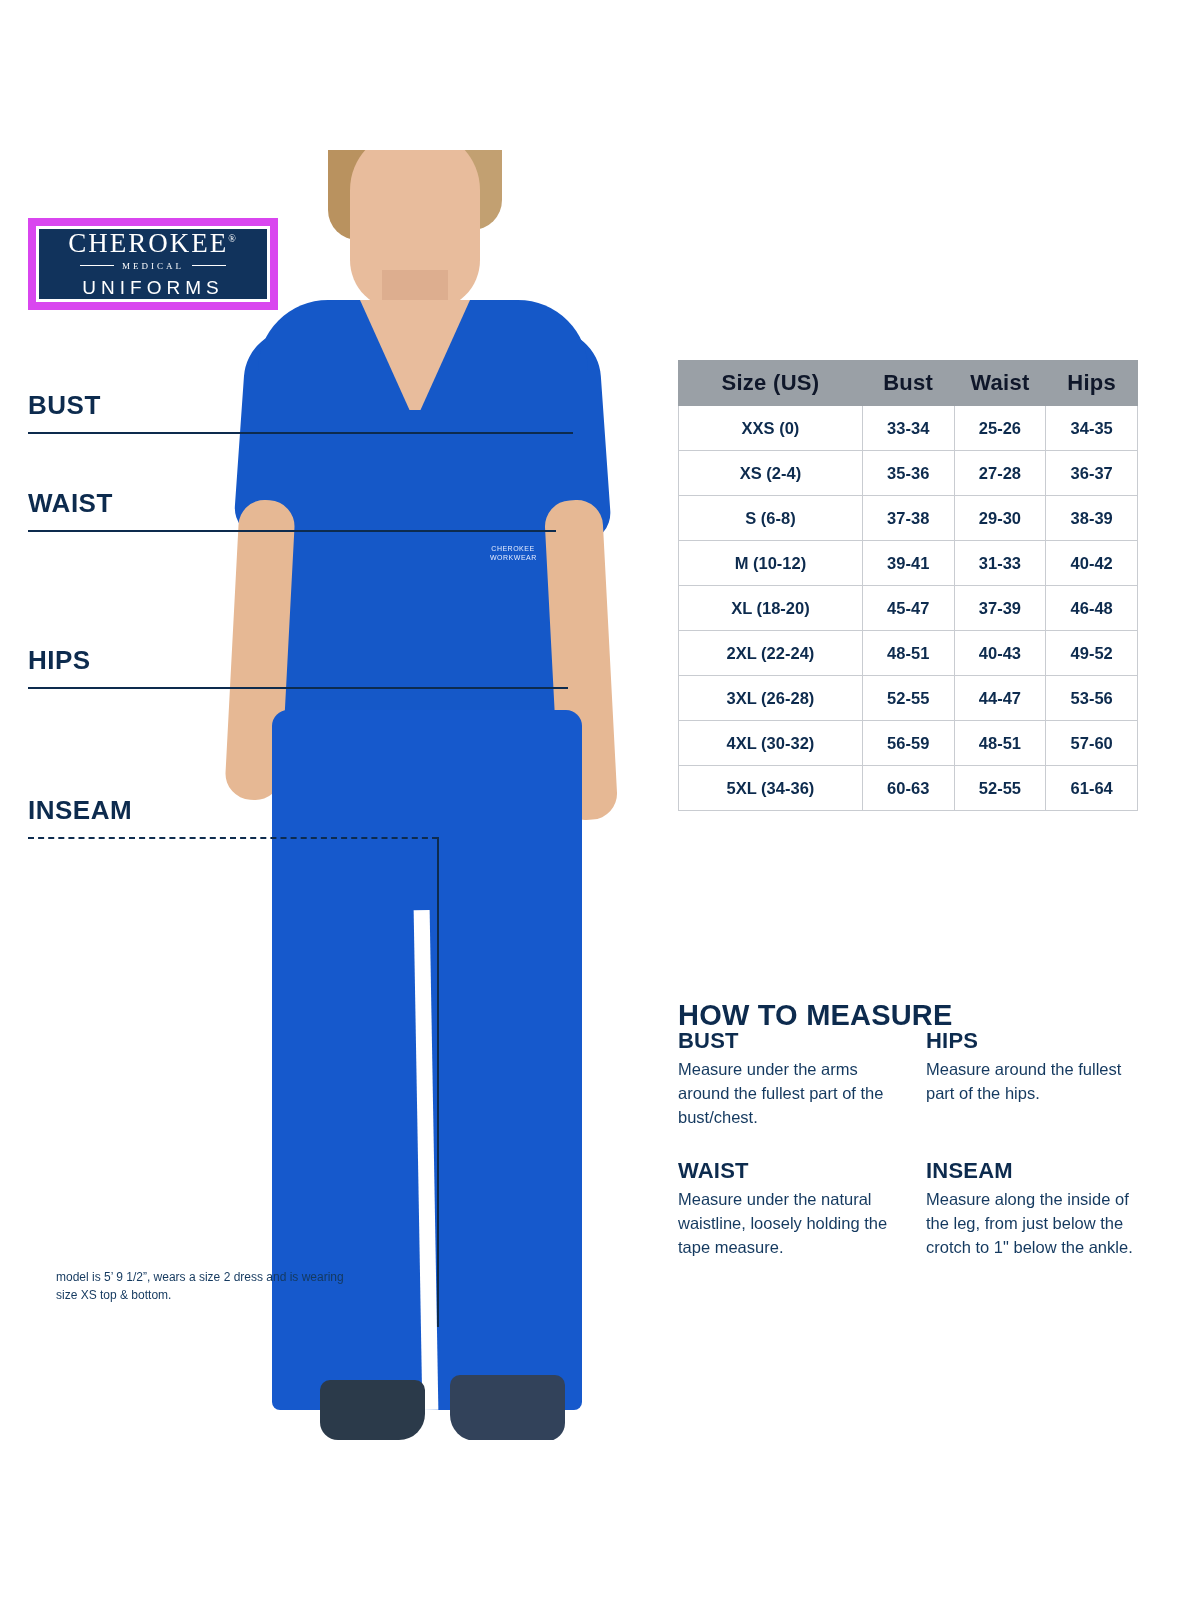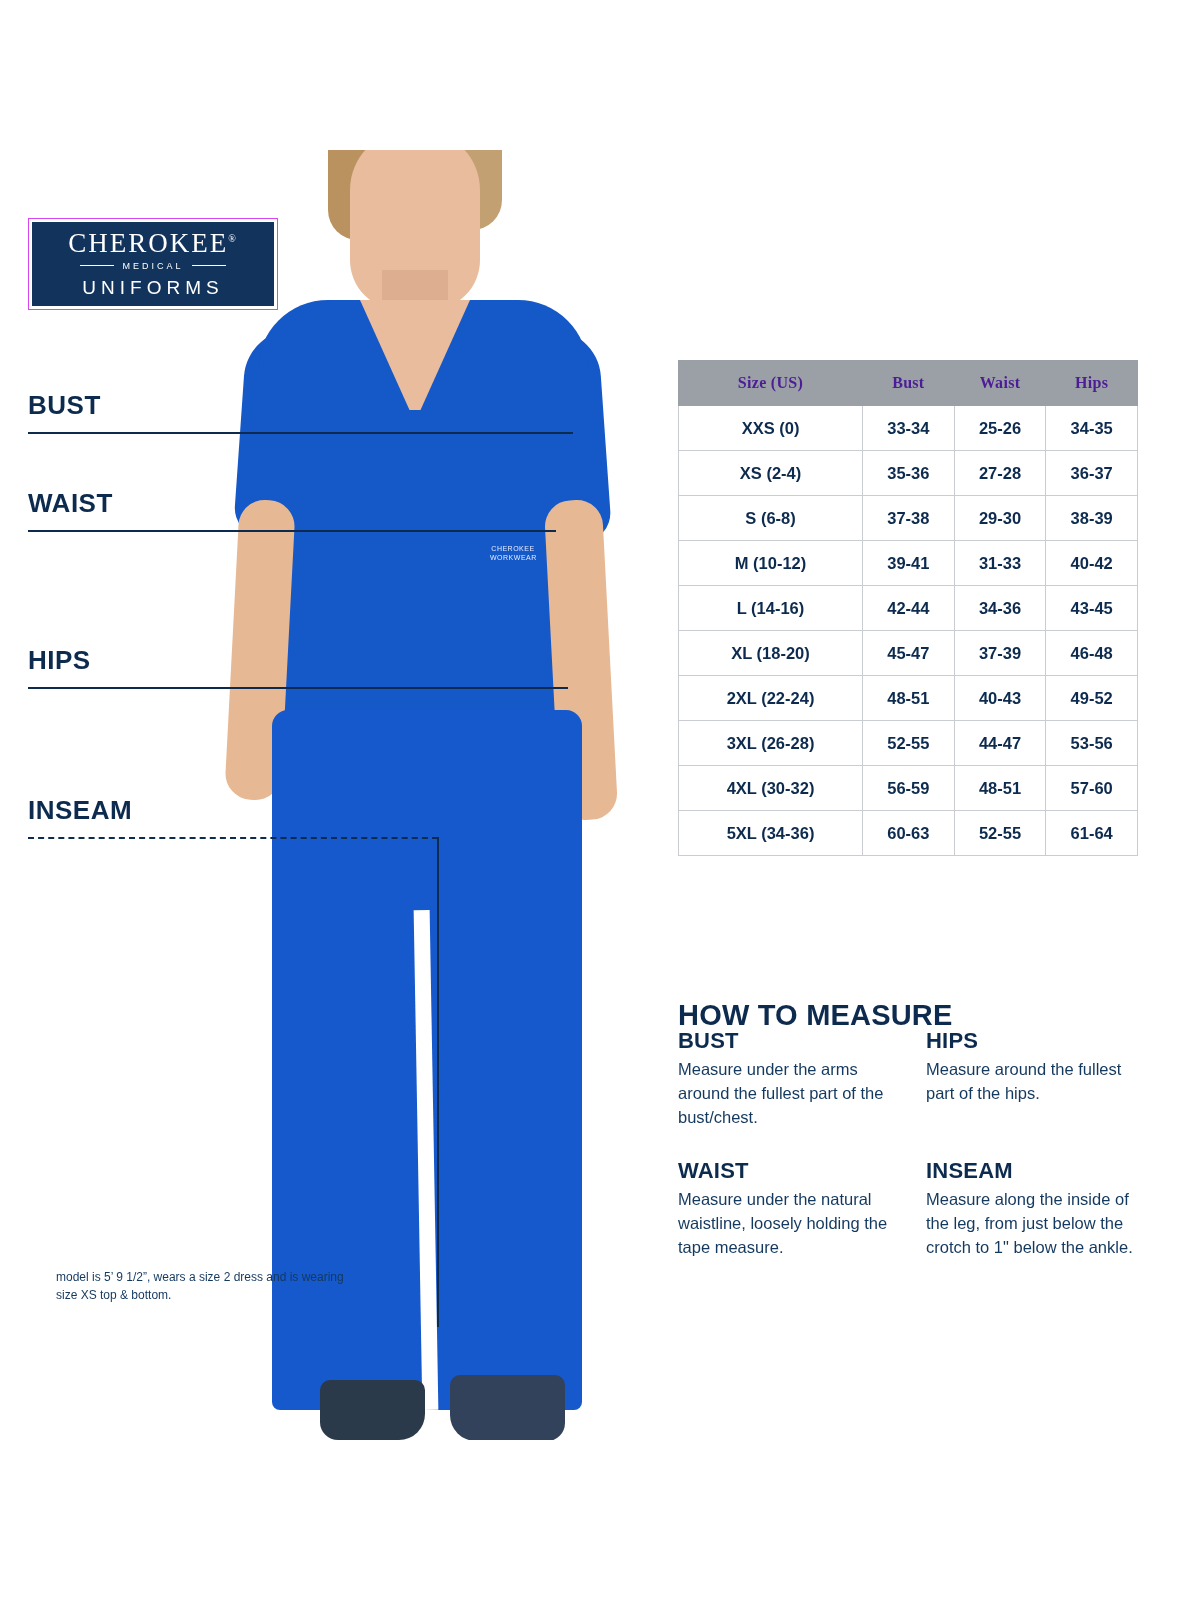--- a/index.html
+++ b/index.html
@@ -19,21 +19,21 @@
     position: absolute;
     left: 0; top: 0;
     width: 660px; height: 1600px;
   }
 
   #logo-box {
     position: absolute;
     left: 28px; top: 218px;
     width: 250px; height: 92px;
     background: #11335c;
-    border: 1px solid #d946ef;
+    border: 8px solid #d946ef;
     box-shadow: 0 0 0 3px #ffffff inset;
     display: flex;
     flex-direction: column;
     align-items: center;
     justify-content: center;
     color: #ffffff;
   }
   #logo-brand {
     font-family: "Liberation Serif", serif;
     font-size: 27px;
@@ -43,20 +43,21 @@
   }
   #logo-brand sup { font-size: 10px; vertical-align: super; }
   #logo-medical {
     font-size: 9px;
     letter-spacing: 3px;
     margin-top: 4px;
     position: relative;
     display: flex;
     align-items: center;
     gap: 8px;
+    font-family: Liberation Serif, serif;
   }
   #logo-medical:before, #logo-medical:after {
     content: "";
     display: block;
     width: 34px; height: 1px;
     background: #ffffff;
   }
   #logo-uniforms {
     font-size: 19px;
     letter-spacing: 5px;
@@ -210,25 +211,24 @@
   }
   #size-table th, #size-table td {
     border: 1px solid #c9ccd1;
     text-align: center;
     height: 45px;
     font-weight: bold;
     color: #0d2b4e;
   }
   #size-table thead th {
     background: #9aa0a6;
-    color: #4c1d95;
-    font-size: 16px;
+    color: #0f172a;
+    font-size: 22px;
     letter-spacing: .3px;
     border-color: #9aa0a6;
-    font-family: Liberation Serif, serif;
   }
   #size-table tbody td:first-child { width: 185px; }
   #size-table tbody td { width: 92px; }
 
   #how-title {
     position: absolute;
     left: 0; top: 975px;
     font-size: 29px;
     font-weight: bold;
     letter-spacing: .2px;
@@ -333,26 +333,20 @@
           <td>S (6-8)</td>
           <td>37-38</td>
           <td>29-30</td>
           <td>38-39</td>
         </tr>
       <tr>
           <td>M (10-12)</td>
           <td>39-41</td>
           <td>31-33</td>
           <td>40-42</td>
-        </tr>
-      <tr>
-          <td>L (14-16)</td>
-          <td>42-44</td>
-          <td>34-36</td>
-          <td>43-45</td>
         </tr>
       <tr>
           <td>XL (18-20)</td>
           <td>45-47</td>
           <td>37-39</td>
           <td>46-48</td>
         </tr>
       <tr>
           <td>2XL (22-24)</td>
           <td>48-51</td>

